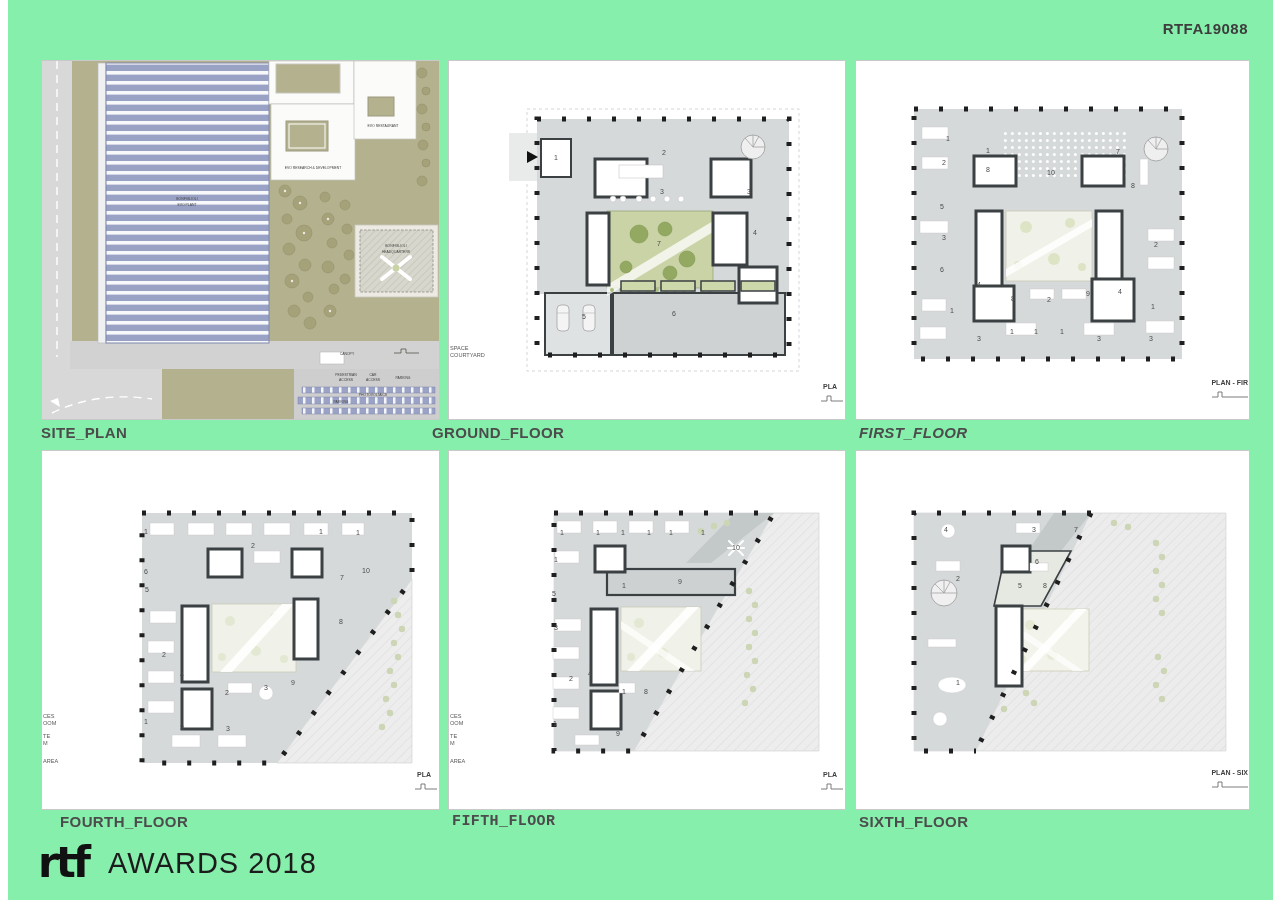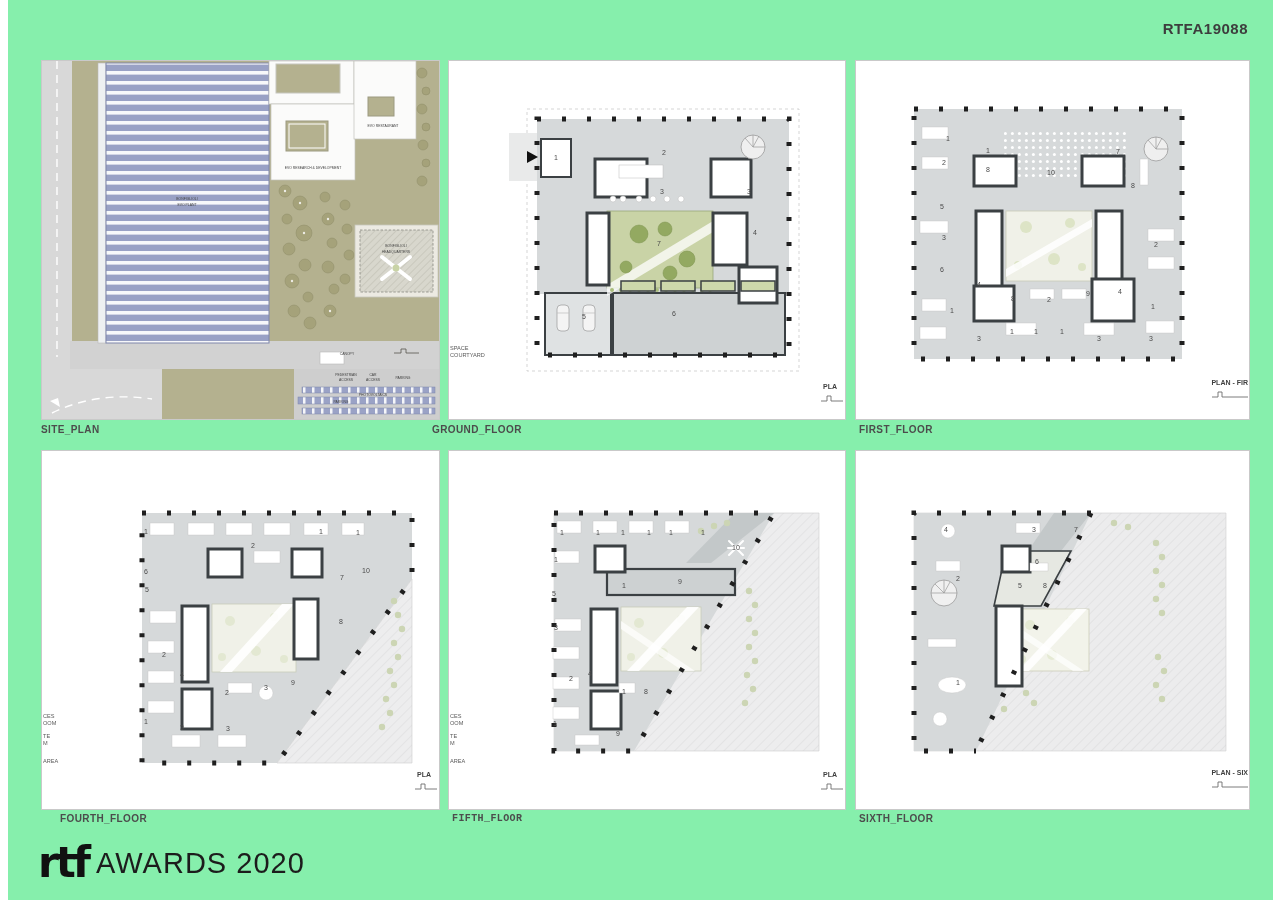--- a/index.html
+++ b/index.html
@@ -7,33 +7,33 @@
         font-family:"Liberation Sans",sans-serif;margin-left:8px;}
   .code{position:absolute;top:20px;left:0;width:1240px;text-align:right;
         font-size:15px;font-weight:bold;color:#3d3d3d;letter-spacing:.5px;}
   .panel{position:absolute;border:1px solid #c9c9c9;background:#fff;overflow:hidden;}
   #p-site  {left:33px; top:60px; width:397px;height:358px;}
   #p-ground{left:440px;top:60px; width:396px;height:358px;}
   #p-first {left:847px;top:60px; width:393px;height:358px;}
   #p-fourth{left:33px; top:450px;width:397px;height:358px;}
   #p-fifth {left:440px;top:450px;width:396px;height:358px;}
   #p-sixth {left:847px;top:450px;width:393px;height:358px;}
-  .ptitle{position:absolute;font-size:10px;font-weight:bold;color:#4c4c4c;letter-spacing:.4px;}
+  .ptitle{position:absolute;font-size:15px;font-weight:bold;color:#4c4c4c;letter-spacing:.4px;}
   #t-site  {left:33px; top:424px;}
   #t-ground{left:424px;top:424px;}
-  #t-first {left:851px;top:424px;}
+  #t-first {left:851px;top:424px;font-style:italic;}
   #t-fourth{left:52px; top:813px;}
   #t-fifth {left:444px;top:813px;font-family:Liberation Mono, monospace;}
   #t-sixth {left:851px;top:813px;}
   .panel svg{display:block;width:100%;height:100%;}
   .rn{font-size:7px;fill:#4a4a4a;text-anchor:middle;font-family:"Liberation Sans",sans-serif;}
   .slab{font-size:3.4px;fill:#3e3e3e;text-anchor:middle;font-family:"Liberation Sans",sans-serif;}
   .legend{font-size:5.6px;fill:#5a5a5a;font-family:"Liberation Sans",sans-serif;}
   .corner{font-size:7px;font-weight:bold;fill:#3f3f3f;font-family:"Liberation Sans",sans-serif;}
-  .footer{position:absolute;left:30px;top:843px;display:flex;align-items:center;gap:8px;}
+  .footer{position:absolute;left:30px;top:843px;display:flex;align-items:center;gap:20px;}
   .logo{font-size:42px;font-weight:900;color:#111;letter-spacing:-3px;line-height:40px;
         font-family:"DejaVu Sans",sans-serif;}
   .awards{font-size:29px;color:#1c1c1c;letter-spacing:1px;font-family:"Liberation Sans",sans-serif;}
 </style>
 </head>
 <body>
 
 <div class="page">
 
   <div class="code">RTFA19088</div>
@@ -620,16 +620,16 @@
 
   <div class="ptitle" id="t-site">SITE_PLAN</div>
   <div class="ptitle" id="t-ground">GROUND_FLOOR</div>
   <div class="ptitle" id="t-first">FIRST_FLOOR</div>
   <div class="ptitle" id="t-fourth">FOURTH_FLOOR</div>
   <div class="ptitle" id="t-fifth">FIFTH_FLOOR</div>
   <div class="ptitle" id="t-sixth">SIXTH_FLOOR</div>
 
   <div class="footer">
     <span class="logo">rtf</span>
-    <span class="awards">AWARDS 2020</span>
+    <span class="awards">AWARDS 2018</span>
   </div>
 
 </div>
 
 </body></html>

